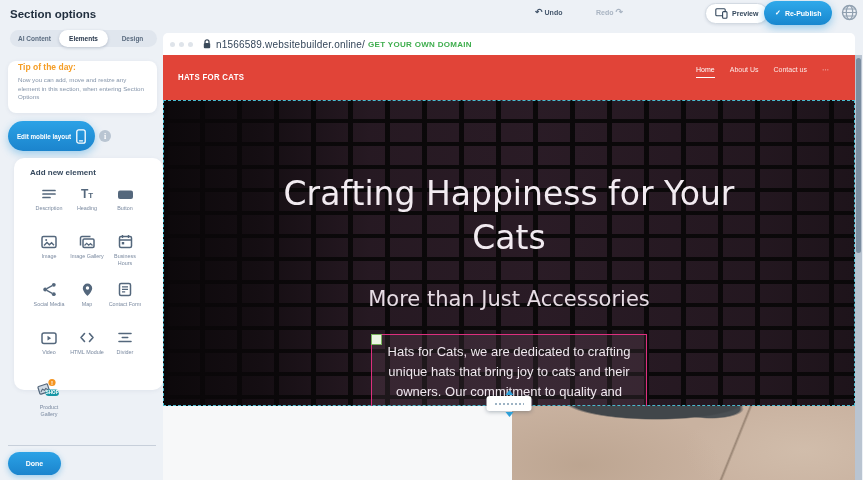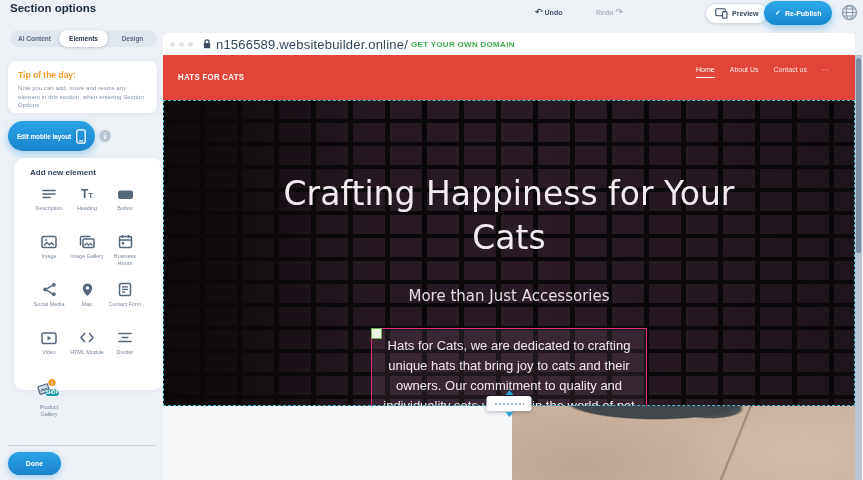--- a/index.html
+++ b/index.html
@@ -1,40 +1,40 @@
 <!DOCTYPE html>
 <html><head>
 <meta charset="utf-8">
 <style>
   * { margin:0; padding:0; box-sizing:border-box; }
   body { font-family:"Liberation Sans", sans-serif; background:#e9edf3; }
   .stage { position:relative; width:863px; height:480px; background:#edf1f6; overflow:hidden; }
 
   
-  .app-title { position:absolute; left:10px; top:2px; font-size:11.5px; font-weight:bold; color:#1f2d3d; }
+  .app-title { position:absolute; left:10px; top:8px; font-size:11.5px; font-weight:bold; color:#1f2d3d; }
   .undo { position:absolute; left:533px; top:7px; font-size:7px; font-weight:bold; color:#44566b; cursor:pointer; }
   .redo { position:absolute; left:596px; top:7px; font-size:7px; font-weight:bold; color:#a9b4c2; cursor:pointer; }
   .uarr { font-size:9px; margin:0 2px; }
   .preview-btn { position:absolute; left:705px; top:3px; height:21px; padding:0 9px; border-radius:11px;
     background:#fff; border:1px solid #d3dae2; box-shadow:0 1px 3px rgba(40,60,90,.12);
     display:flex; align-items:center; gap:4px; font-size:7px; font-weight:bold; color:#33475c; cursor:pointer; }
   .republish-btn { position:absolute; left:764px; top:1px; height:24px; padding:0 11px; border-radius:13px;
     background:linear-gradient(180deg,#2fa9ea,#1787cf); box-shadow:0 3px 8px rgba(33,150,220,.45);
     display:flex; align-items:center; gap:4px; font-size:7px; font-weight:bold; color:#fff; cursor:pointer; }
   .globe { position:absolute; left:841px; top:4px; width:17px; height:17px; cursor:pointer; }
 
   
   .tabbar { position:absolute; left:10px; top:30px; width:147px; height:17px; background:#e0e6ee; border-radius:9px;
     display:flex; }
   .tab { flex:1; display:flex; align-items:center; justify-content:center; font-size:6.5px; font-weight:bold;
     color:#5b6c80; border-radius:9px; cursor:pointer; }
   .tab.active { background:#fff; color:#25354a; box-shadow:0 1px 3px rgba(40,60,90,.25); }
 
   .tip-card { position:absolute; left:8px; top:61px; width:149px; height:52px; background:#fff; border-radius:8px;
-    box-shadow:0 1px 4px rgba(60,80,110,.08); padding:9px 10px; }
+    box-shadow:0 1px 4px rgba(60,80,110,.08); padding:1px 10px; }
   .tip-title { font-size:8.5px; font-weight:bold; color:#f59d25; }
   .tip-body { margin-top:4px; font-size:6.2px; line-height:1.4; color:#8494a9; }
 
   .mobile-btn { position:absolute; left:8px; top:121px; width:87px; height:30px; border-radius:16px;
     background:linear-gradient(180deg,#2ba2e6,#1b84cd); box-shadow:0 3px 8px rgba(33,150,220,.4);
     display:flex; align-items:center; justify-content:center; gap:5px; color:#fff; font-size:6.3px; font-weight:bold; cursor:pointer; }
   .info-dot { position:absolute; left:99px; top:130px; width:12px; height:12px; border-radius:50%;
     background:#b9c5d2; color:#fff; font-size:8px; font-weight:bold; font-family:"Liberation Serif", serif;
     display:flex; align-items:center; justify-content:center; cursor:pointer; }
 
@@ -51,21 +51,21 @@
   .sidebar-divider { position:absolute; left:8px; top:445px; width:148px; height:1px; background:#c7cfda; }
   .done-btn { position:absolute; left:8px; top:452px; width:53px; height:23px; border-radius:12px;
     background:linear-gradient(180deg,#2ba2e6,#1b84cd); box-shadow:0 2px 6px rgba(33,150,220,.4);
     display:flex; align-items:center; justify-content:center; color:#fff; font-size:7px; font-weight:bold; cursor:pointer; }
 
   
   .browser-bar { position:absolute; left:163px; top:33px; width:692px; height:22px; background:#fff;
     border-radius:5px 5px 0 0; display:flex; align-items:center; padding-left:7px; }
   .b-dot { width:5px; height:5px; border-radius:50%; background:#dfe4ea; margin-right:4px; }
   .lock { margin:0 5px 0 6px; }
-  .url { font-size:13px; color:#34465a; letter-spacing:.2px; cursor:default; }
+  .url { font-size:10px; color:#34465a; letter-spacing:.2px; cursor:default; }
   .domain-cta { font-size:8px; font-weight:bold; color:#3fae4e; margin-left:3px; letter-spacing:.3px; cursor:pointer; }
 
   
   .site { position:absolute; left:163px; top:55px; width:692px; height:425px; overflow:hidden; background:#f7f8f9; }
   .site-header { position:absolute; left:0; top:0; width:100%; height:45px; background:#e14438; }
   .logo { position:absolute; left:15px; top:16px; font-size:9.5px; font-weight:bold; color:#fff;
     letter-spacing:.4px; transform:scaleX(.82); transform-origin:left center; }
   .nav { position:absolute; right:26px; top:11px; display:flex; gap:15px; font-size:7px; color:#fbe9e6; align-items:flex-start; }
   .nav-item { cursor:pointer; padding-bottom:4px; }
   .nav-item.active { border-bottom:1px solid #fff; color:#fff; }
@@ -74,21 +74,21 @@
     background-color:#31202c;
     background-image:
       linear-gradient(90deg, rgba(10,7,9,.94) 0%, rgba(10,7,9,.72) 14%, rgba(10,7,9,.28) 30%, rgba(10,7,9,.18) 55%, rgba(10,7,9,.34) 85%, rgba(10,7,9,.5) 100%),
       linear-gradient(0deg, #0b090a 0, #0b090a 4px, transparent 4px),
       linear-gradient(90deg, #0b090a 0, #0b090a 5px, transparent 5px);
     background-size:100% 100%, 37px 23px, 37px 23px; }
   .hero-selection { position:absolute; inset:0; border:1px dashed #49bcd0; pointer-events:none; }
   .hero-title { padding-top:56px; text-align:center; font-family:"DejaVu Sans", sans-serif;
     font-size:33px; line-height:1.33; color:#f2ebf1; width:480px; margin:16px auto; cursor:pointer; }
   .hero-subtitle { margin-top:27px; text-align:center; font-family:"DejaVu Sans", sans-serif;
-    font-size:15px; color:#e6dce4; cursor:pointer; }
+    font-size:21px; color:#e6dce4; cursor:pointer; }
   .hero-parabox { position:relative; width:276px; margin:23px auto 0; border:1px solid #dd2f7e;
     background:rgba(205,160,190,.10); padding:7px 6px 8px; text-align:center;
     font-size:13px; line-height:1.55; color:#efe7ee; cursor:pointer; }
   .para-handle { position:absolute; left:-1px; top:-1px; width:11px; height:11px;
     background:#edf5e4; border:1px solid #79b25c; cursor:grab; }
 
   .below-left { position:absolute; left:0; top:351px; width:349px; height:74px; background:#f7f8f9; }
   .sand { position:absolute; left:349px; top:351px; width:343px; height:74px;
     background-color:#c9b2a0;
     background-image:

